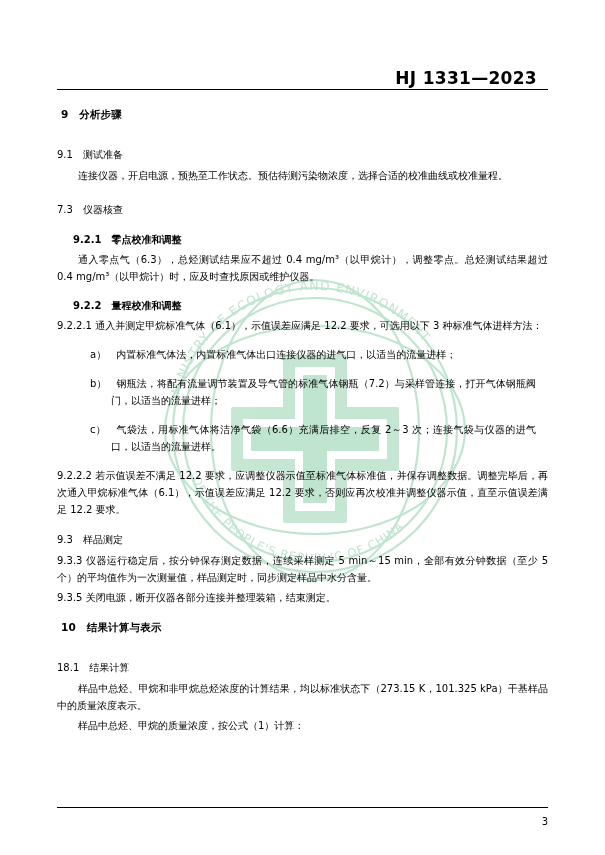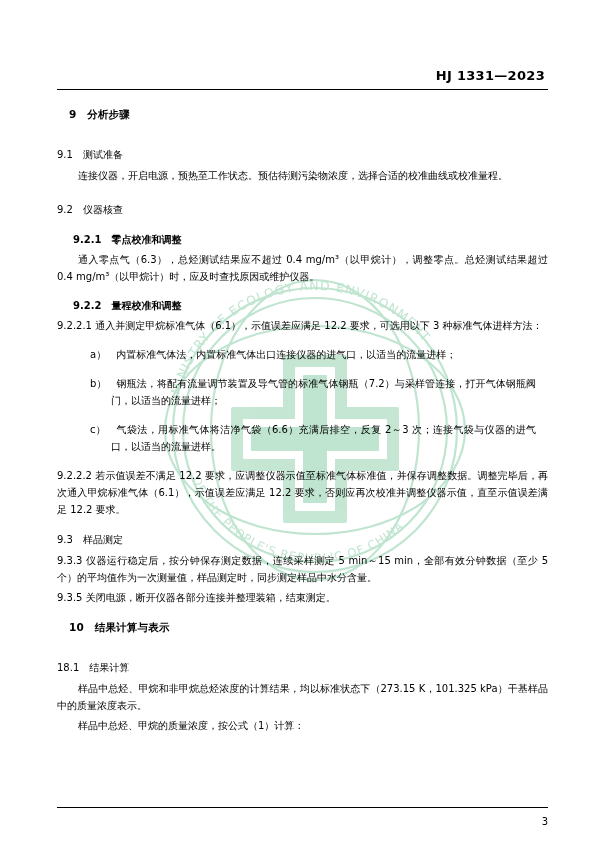--- a/index.html
+++ b/index.html
@@ -31,22 +31,22 @@
   
   .page {
     position: absolute;
     inset: 0;
     z-index: 2;
   }
 
   .header {
     position: absolute;
     top: 68px;
-    right: 60px;
-    font-size: 13px;
+    right: 68px;
+    font-size: 17px;
     font-weight: bold;
     letter-spacing: 0.3px;
     font-family: "DejaVu Sans", "Liberation Sans", sans-serif;
   }
   .header-rule {
     position: absolute;
     top: 89px;
     left: 57px;
     right: 57px;
     border-top: 1.2px solid #000;
@@ -70,21 +70,21 @@
     position: absolute;
     top: 108px;
     left: 57px;
     width: 491px;
   }
 
   
   .h1 {
     font-size: 10.5px;
     font-weight: bold;
-    margin: 0 0 10px 12px;
+    margin: 0 0 10px 4px;
     letter-spacing: 0.2px;
   }
 
   .h2 {
     font-size: 10px;
     font-weight: normal;
     margin: 9px 0 5px 0;
   }
   .h3 {
     font-size: 10px;
@@ -168,21 +168,21 @@
 
     <div class="h1">9　分析步骤</div>
 
     <div class="spacer-md"></div>
 
     <div class="h2">9.1　测试准备</div>
     <div class="para indent">连接仪器，开启电源，预热至工作状态。预估待测污染物浓度，选择合适的校准曲线或校准量程。</div>
 
     <div class="spacer-md"></div>
 
-    <div class="h2">9.2　仪器核查</div>
+    <div class="h2">7.3　仪器核查</div>
 
     <div class="spacer-sm"></div>
 
     <div class="h3">9.2.1　零点校准和调整</div>
     <div class="para indent">通入零点气（6.3），总烃测试结果应不超过 0.4 mg/m³（以甲烷计），调整零点。总烃测试结果超过 0.4 mg/m³（以甲烷计）时，应及时查找原因或维护仪器。</div>
 
     <div class="spacer-sm"></div>
 
     <div class="h3">9.2.2　量程校准和调整</div>
 

